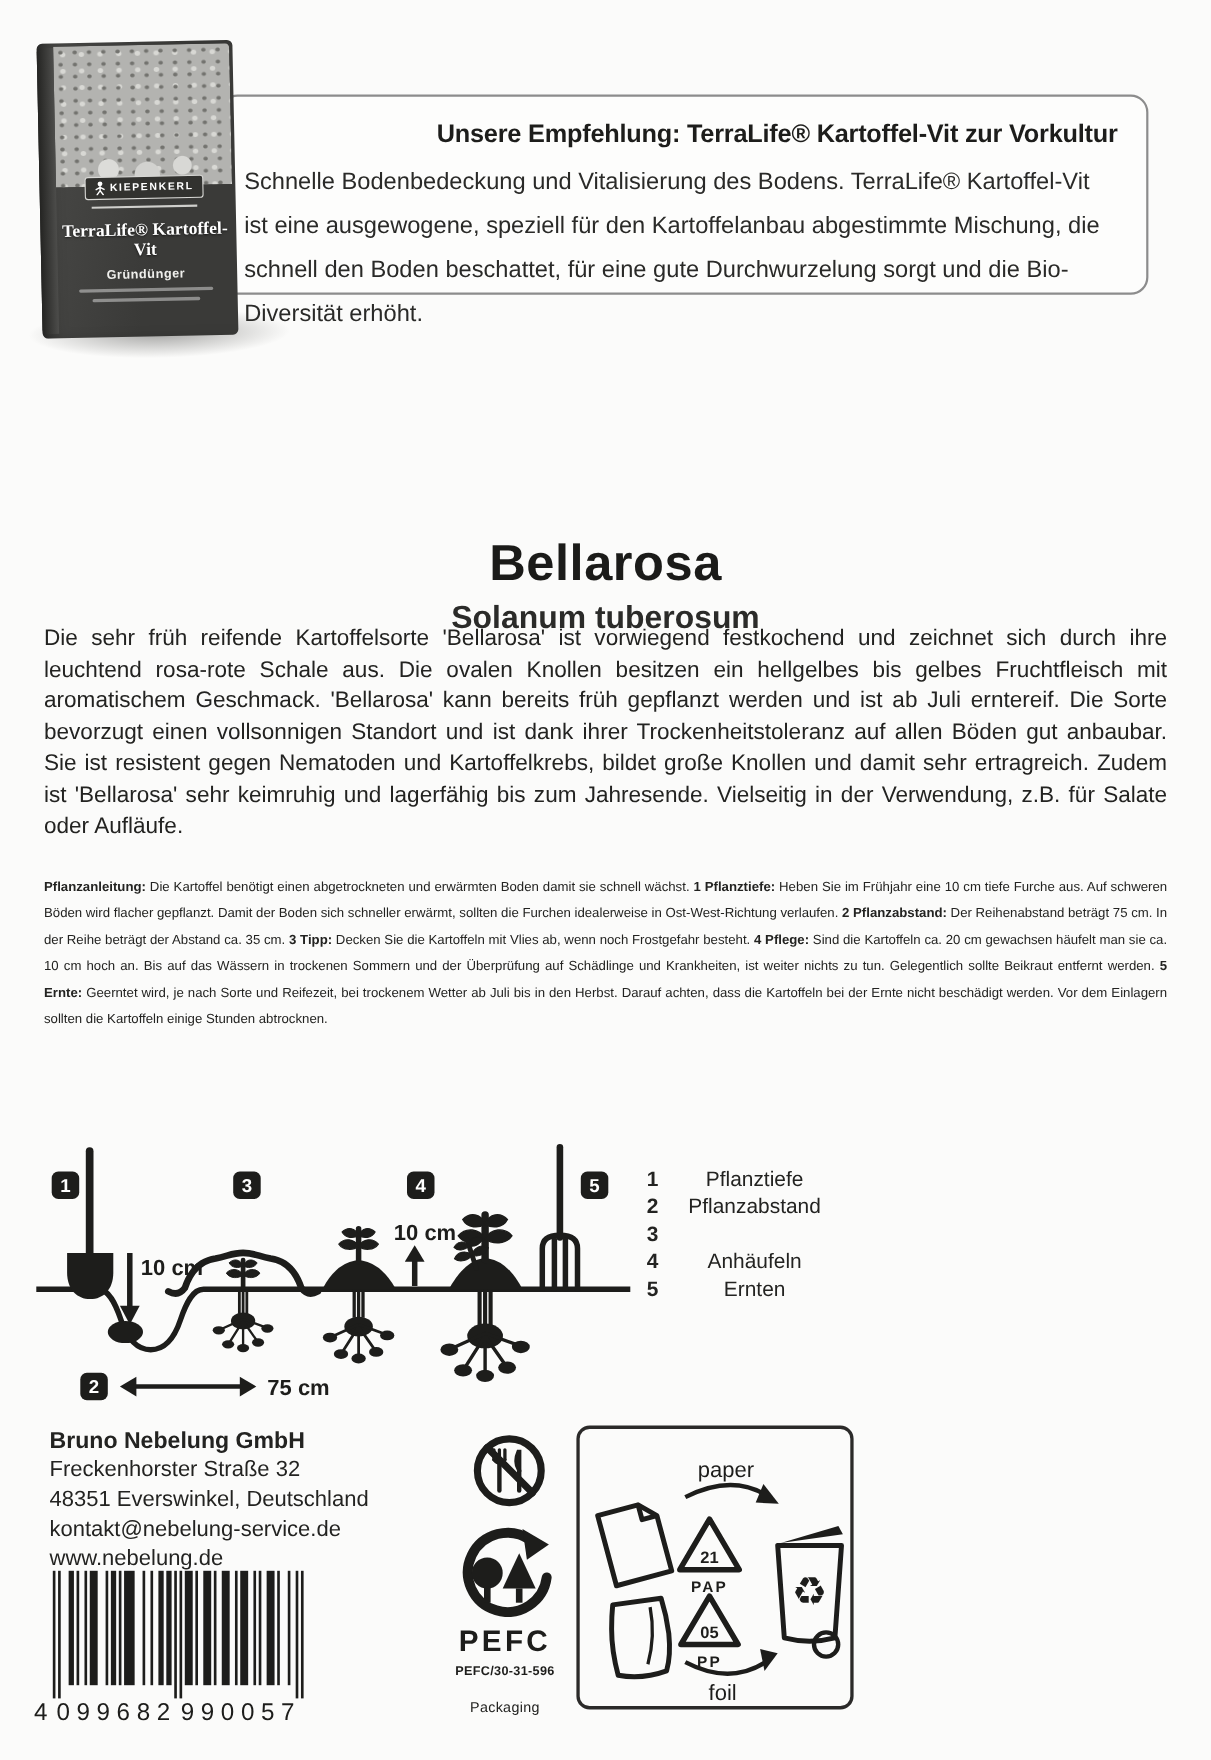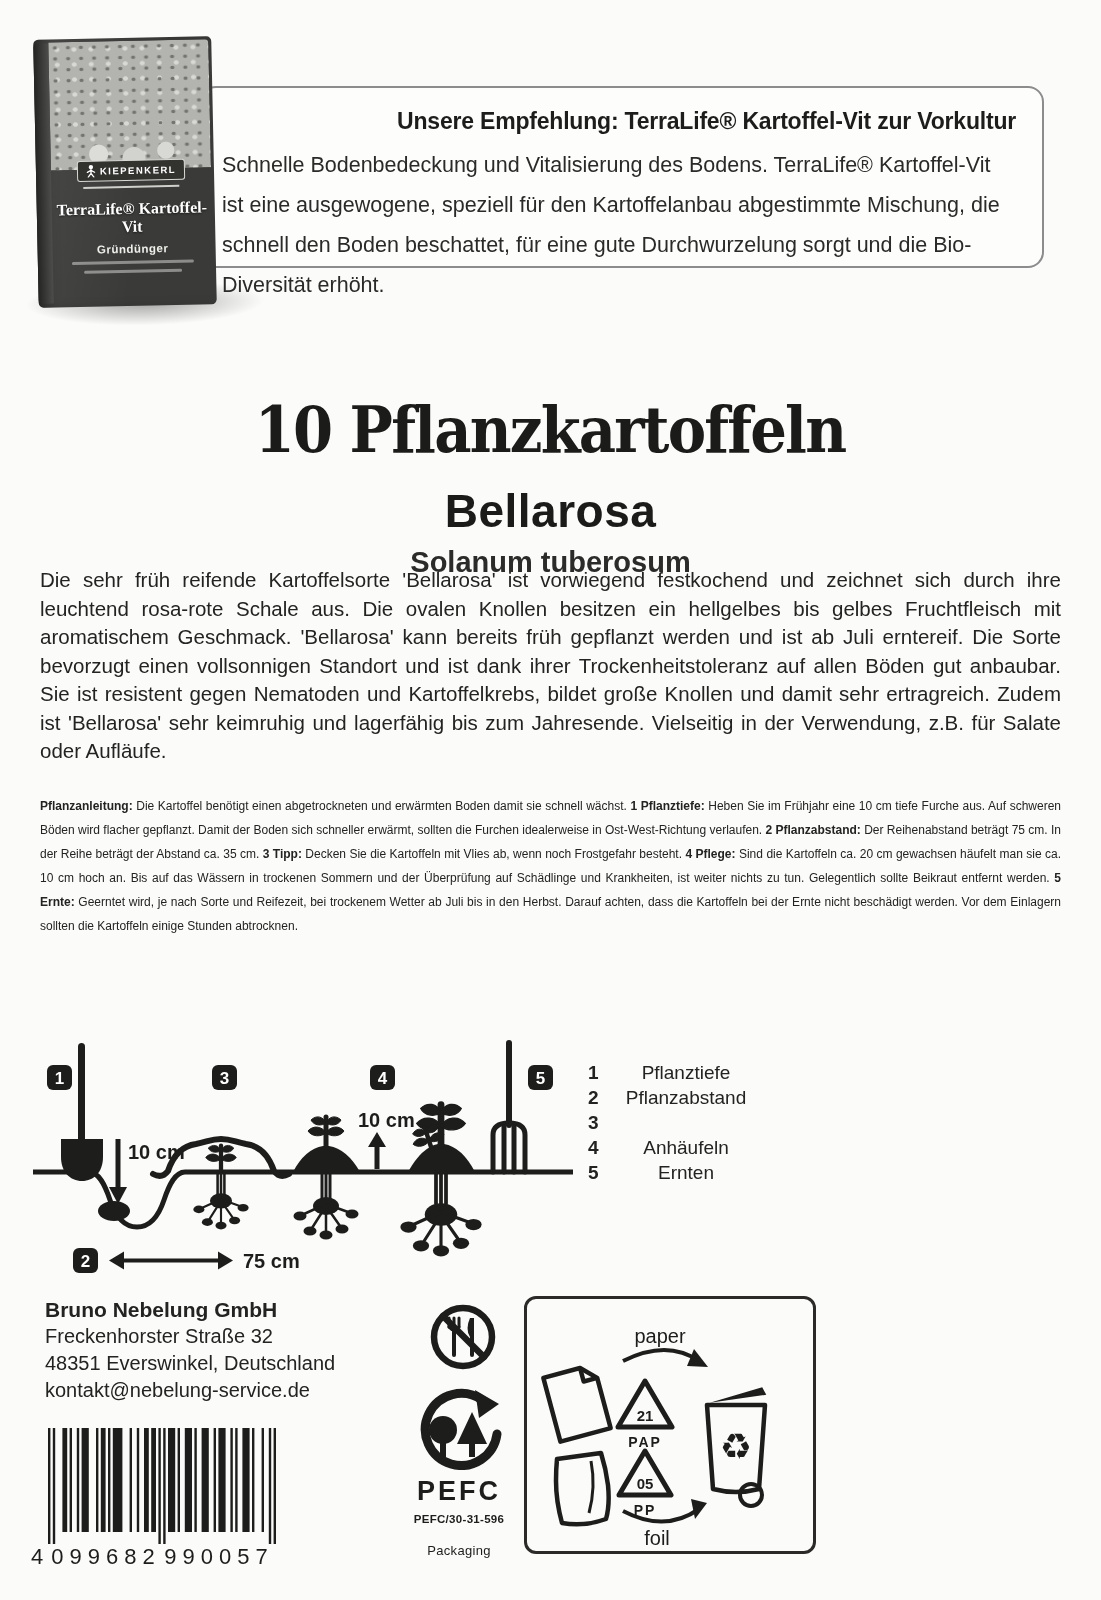--- a/index.html
+++ b/index.html
@@ -67,21 +67,21 @@
   
   .barcode{position:absolute;left:28px;top:1424px;}
   .barcode text{font-family:"Liberation Sans",sans-serif;font-size:22px;fill:#1d1d1b;}
   
   .nofood{position:absolute;left:426px;top:1300px;}
   .pefc{position:absolute;left:398px;top:1388px;width:122px;text-align:center;color:#1d1d1b;}
   .pefc-word{font-size:27px;font-weight:700;letter-spacing:3px;margin-top:2px;}
   .pefc-code{font-size:11.5px;font-weight:700;margin-top:6px;letter-spacing:.3px;}
   .pkg-word{font-size:13px;margin-top:18px;letter-spacing:.3px;}
   
-  .recycle-panel{position:absolute;left:524px;top:1296px;width:292px;height:258px;
+  .recycle-panel{position:absolute;left:524px;top:1296px;width:252px;height:258px;
     border:3px solid #2b2a29;border-radius:12px;box-sizing:border-box;}
   .recycle-panel svg{display:block;}
   .rc-text{font-family:"Liberation Sans",sans-serif;font-size:20px;fill:#1d1d1b;}
   .rc-small{font-family:"Liberation Sans",sans-serif;font-size:14px;font-weight:700;fill:#1d1d1b;letter-spacing:2px;}
   .rc-num{font-family:"Liberation Sans",sans-serif;font-size:15px;font-weight:700;fill:#1d1d1b;}
   .dg-label{font-family:"Liberation Sans",sans-serif;font-size:20px;font-weight:700;fill:#1d1d1b;}
   .dg-badge-num{font-family:"Liberation Sans",sans-serif;font-size:17px;font-weight:700;fill:#ffffff;}
 </style>
 </head>
 <body>
@@ -107,23 +107,20 @@
         <span>KIEPENKERL</span>
       </div>
       <div class="kk-rule"></div>
       <div class="pkg-name">TerraLife® Kartoffel-Vit</div>
       <div class="pkg-sub">Gründünger</div>
       <div class="pkg-fineline" style="width:122px"></div>
       <div class="pkg-fineline" style="width:98px"></div>
     </div>
   </div>
 
-  <div class="title-wrap">
-    <span class="title-main">10 Pflanzkartoffeln</span>
-  </div>
   <div class="variety">Bellarosa</div>
   <div class="botanical">Solanum tuberosum</div>
 
   <p class="desc">Die sehr früh reifende Kartoffelsorte 'Bellarosa' ist vorwiegend festkochend und zeichnet sich durch ihre leuchtend rosa-rote Schale aus. Die ovalen Knollen besitzen ein hellgelbes bis gelbes Fruchtfleisch mit aromatischem Geschmack. 'Bellarosa' kann bereits früh gepflanzt werden und ist ab Juli erntereif. Die Sorte bevorzugt einen vollsonnigen Standort und ist dank ihrer Trockenheitstoleranz auf allen Böden gut anbaubar. Sie ist resistent gegen Nematoden und Kartoffelkrebs, bildet große Knollen und damit sehr ertragreich. Zudem ist 'Bellarosa' sehr keimruhig und lagerfähig bis zum Jahresende. Vielseitig in der Verwendung, z.B. für Salate oder Aufläufe.</p>
   <p class="instr"><span style="font-weight: 700;">Pflanzanleitung:</span><span> Die Kartoffel benötigt einen abgetrockneten und erwärmten Boden damit sie schnell wächst. </span><span style="font-weight: 700;">1 Pflanztiefe:</span><span> Heben Sie im Frühjahr eine 10 cm tiefe Furche aus. Auf schweren Böden wird flacher gepflanzt. Damit der Boden sich schneller erwärmt, sollten die Furchen idealerweise in Ost-West-Richtung verlaufen. </span><span style="font-weight: 700;">2 Pflanzabstand:</span><span> Der Reihenabstand beträgt 75 cm. In der Reihe beträgt der Abstand ca. 35 cm. </span><span style="font-weight: 700;">3 Tipp:</span><span> Decken Sie die Kartoffeln mit Vlies ab, wenn noch Frostgefahr besteht. </span><span style="font-weight: 700;">4 Pflege:</span><span> Sind die Kartoffeln ca. 20 cm gewachsen häufelt man sie ca. 10 cm hoch an. Bis auf das Wässern in trockenen Sommern und der Überprüfung auf Schädlinge und Krankheiten, ist weiter nichts zu tun. Gelegentlich sollte Beikraut entfernt werden. </span><span style="font-weight: 700;">5 Ernte:</span><span> Geerntet wird, je nach Sorte und Reifezeit, bei trockenem Wetter ab Juli bis in den Herbst. Darauf achten, dass die Kartoffeln bei der Ernte nicht beschädigt werden. Vor dem Einlagern sollten die Kartoffeln einige Stunden abtrocknen.</span></p>
 
   <svg class="diagram" width="560" height="250" viewBox="0 0 560 250">
     <defs>
       <g id="sprout" fill="#1d1d1b" stroke="#1d1d1b">
         <path d="M0 0 V-30" stroke-width="5" fill="none" stroke-linecap="round"></path>
@@ -236,20 +233,21 @@
       <span class="legend-num">5</span>
       <span class="legend-label">Ernten</span>
     </div>
   </div>
 
   <div class="company">
     <div class="co-name">Bruno Nebelung GmbH</div>
     <div>Freckenhorster Straße 32</div>
     <div>48351 Everswinkel, Deutschland</div>
     <div>kontakt@nebelung-service.de</div>
+    <div>www.nebelung.de</div>
   </div>
 
   <svg class="barcode" width="256" height="150" viewBox="0 0 256 150">
     <g fill="#1d1d1b">
       <rect x="20" y="4" width="2.4" height="116"></rect>
         <rect x="24.8" y="4" width="2.4" height="116"></rect>
       <rect x="34.4" y="4" width="4.8" height="104"></rect>
         <rect x="41.6" y="4" width="2.4" height="104"></rect>
       <rect x="48.8" y="4" width="2.4" height="104"></rect>
         <rect x="53.6" y="4" width="7.2" height="104"></rect>

